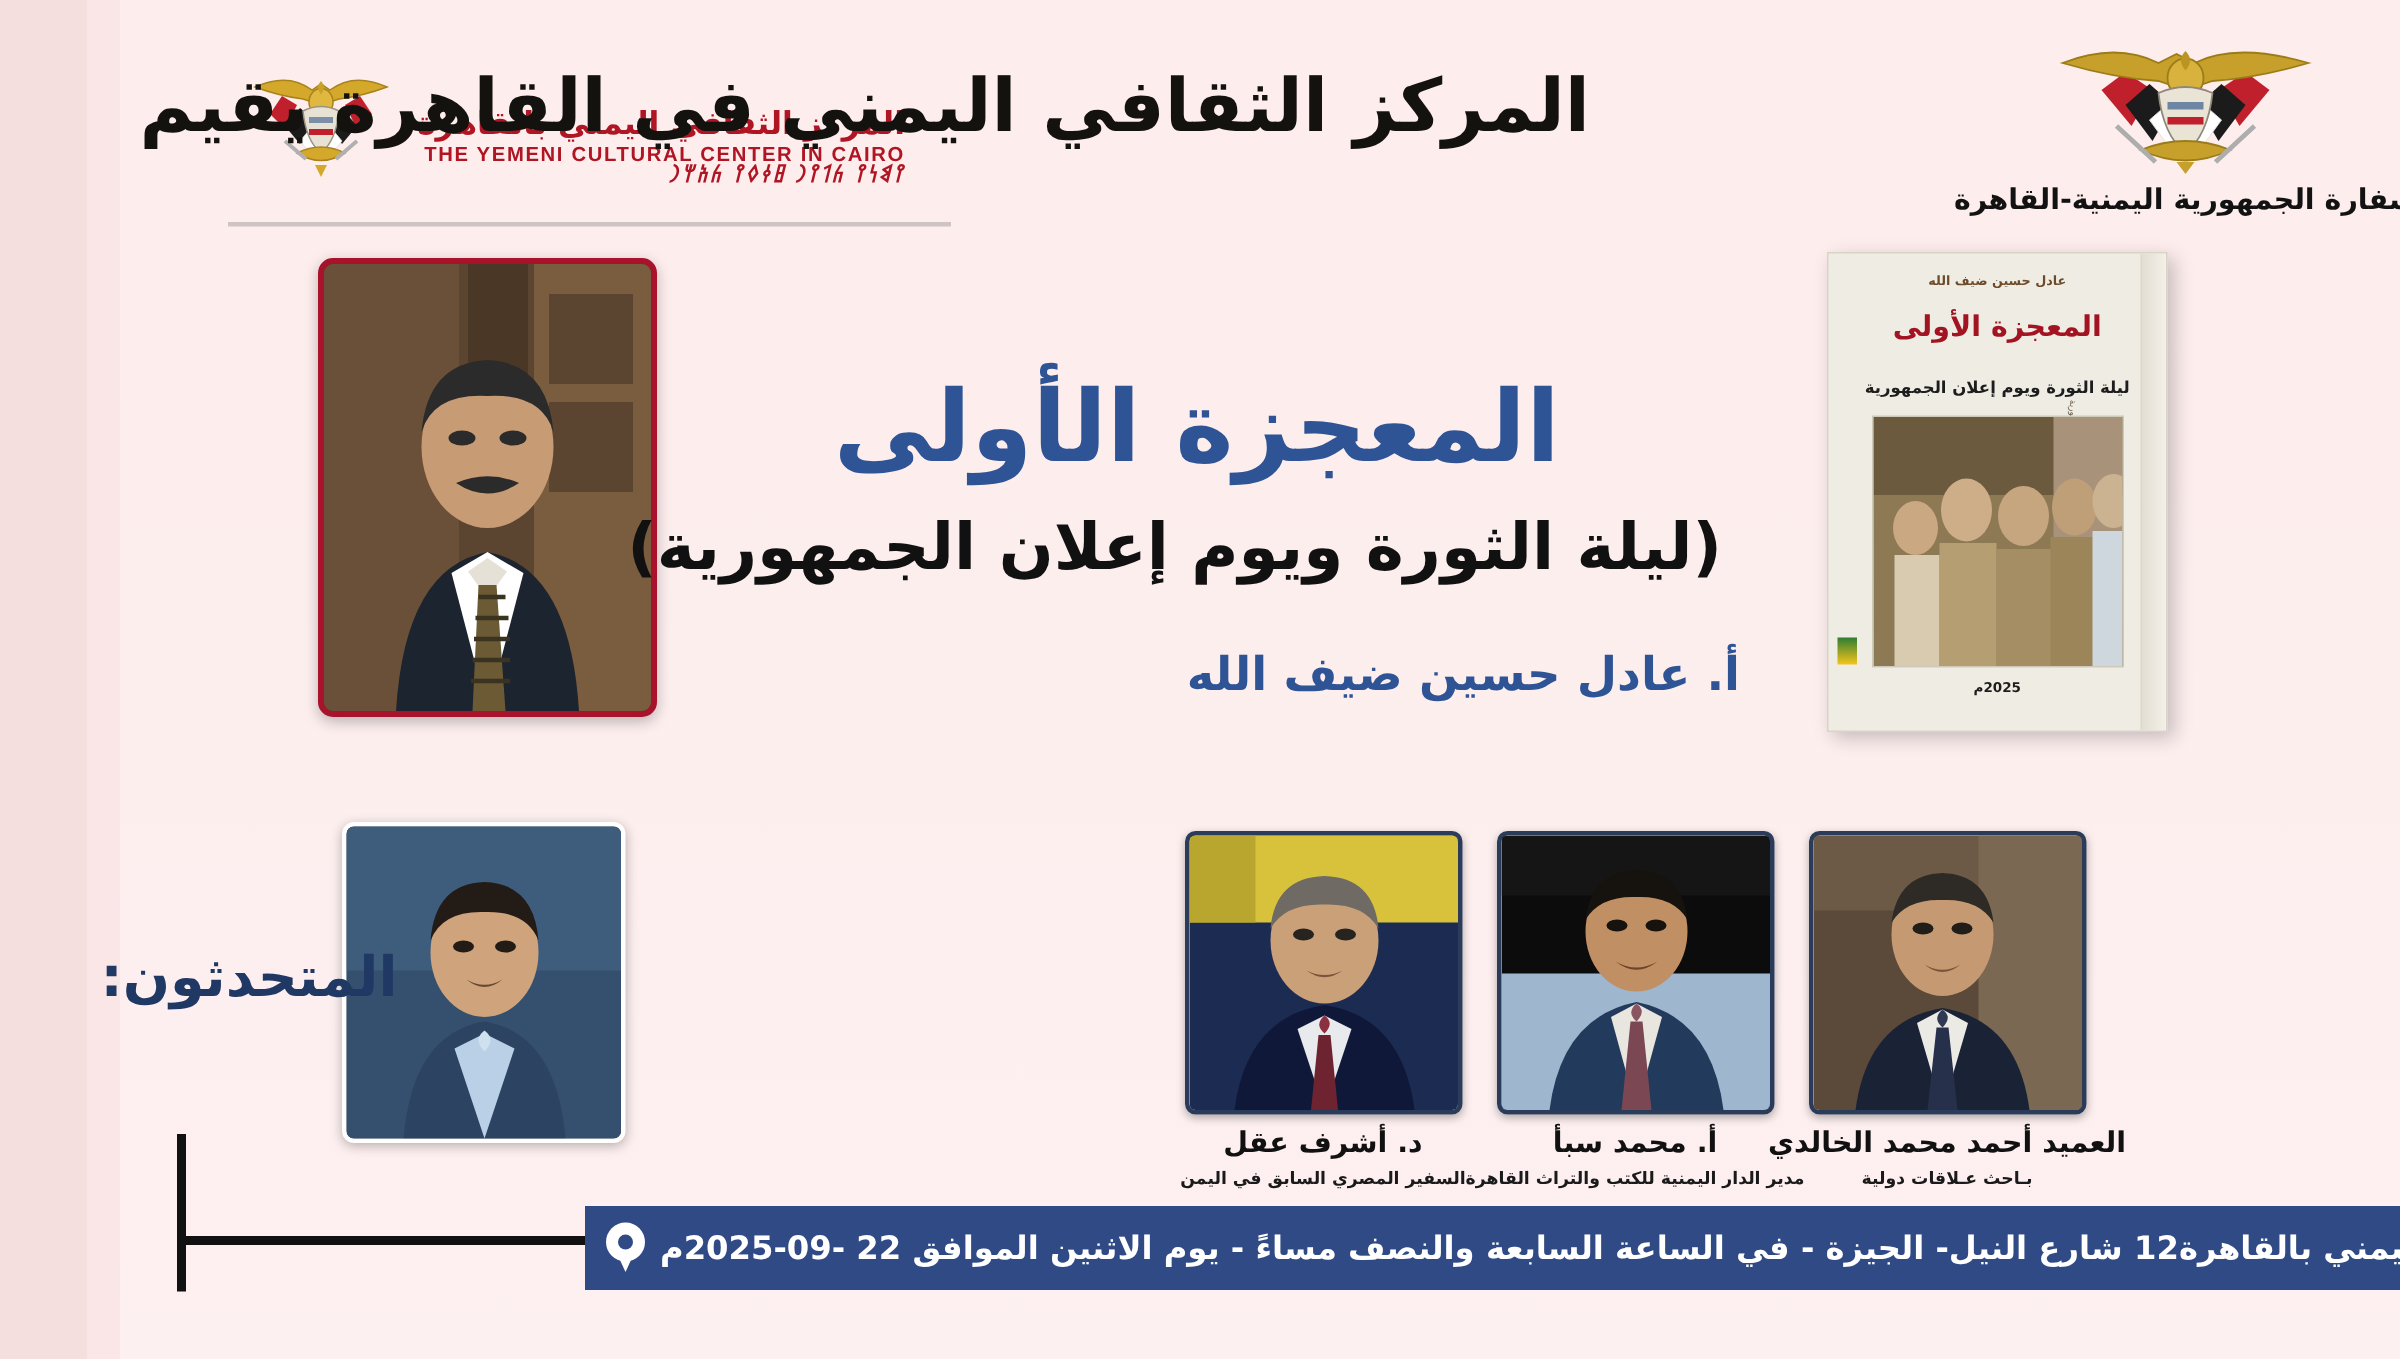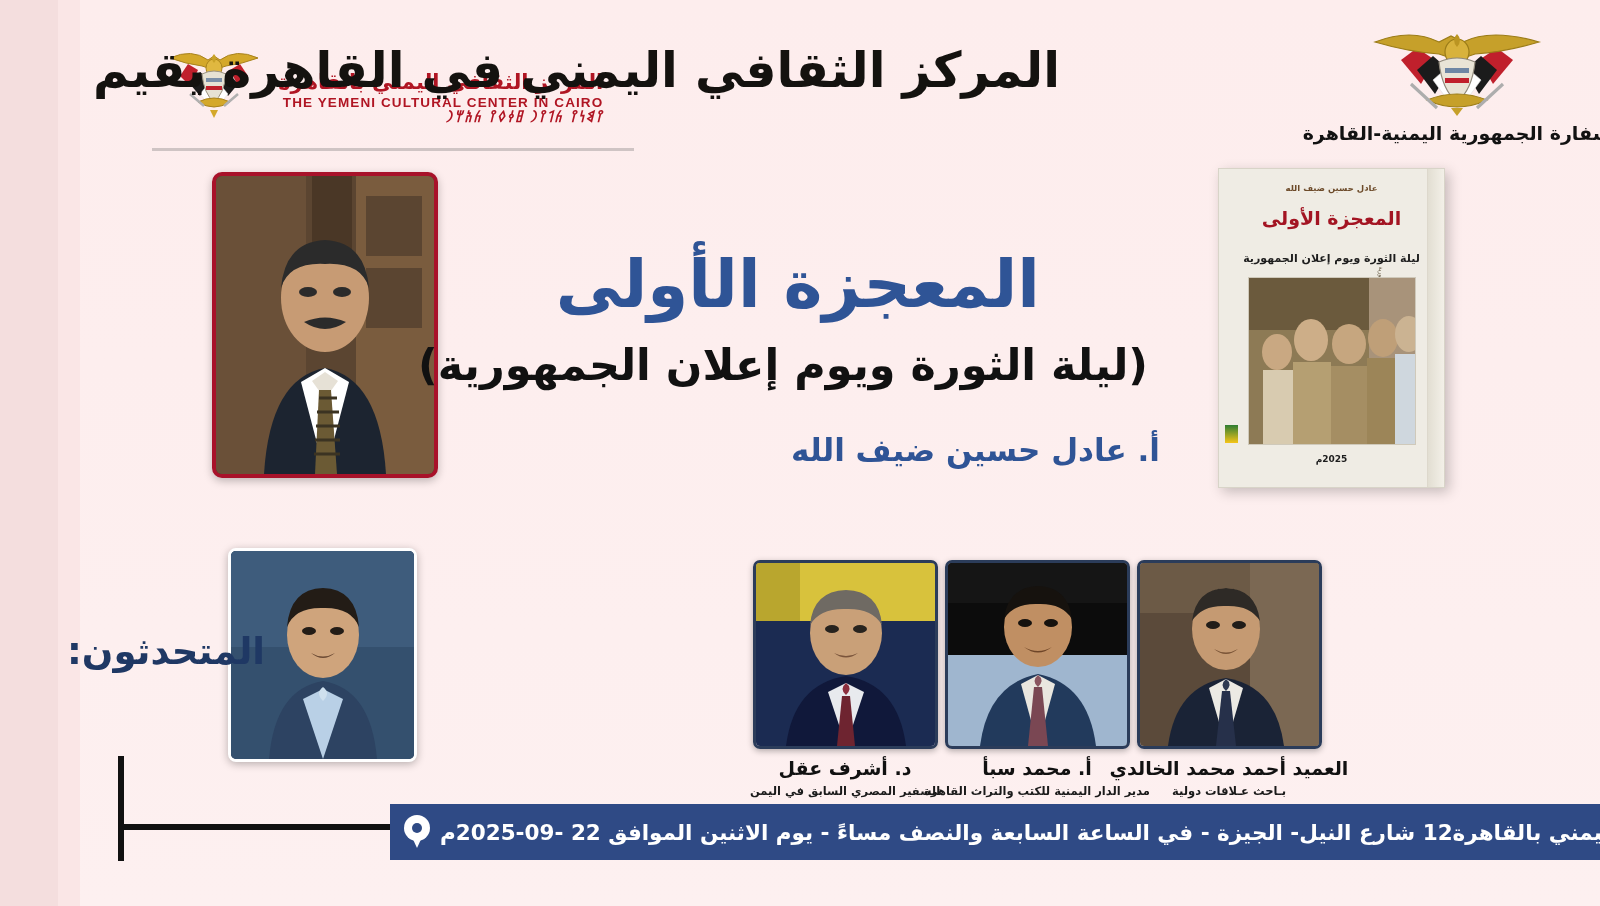--- a/index.html
+++ b/index.html
@@ -129,22 +129,22 @@
     background:#2a3c58;
   }
   .mod-text{
     position:absolute;right:950px;top:600px;width:240px;text-align:center;
     direction:rtl;
   }
   .mod-text .l1{font-size:26px;font-weight:bold;color:#141414;white-space:nowrap;}
   .mod-text .l2{font-size:26px;font-weight:bold;color:#141414;margin-top:16px;white-space:nowrap;}
   
   .speakers{
-    position:absolute;left:755px;top:548px;width:580px;height:250px;
-    display:flex;flex-direction:row-reverse;gap:12px;align-items:flex-end;
+    position:absolute;left:792px;top:548px;width:580px;height:250px;
+    display:flex;flex-direction:row-reverse;gap:28px;align-items:center;
   }
   .spk{width:180px;display:flex;flex-direction:column;align-items:center;direction:rtl;}
   .spk .ph{
     width:179px;height:183px;border:3px solid #2b3c5a;border-radius:7px;
     overflow:hidden;box-shadow:0 2px 6px rgba(0,0,0,.3);position:relative;
   }
   .spk .nm{margin-top:8px;font-size:19px;font-weight:bold;color:#111;white-space:nowrap;}
   .spk .rl{margin-top:5px;font-size:11.5px;font-weight:bold;color:#1a1a1a;white-space:nowrap;}
   .spk .rl.spaced{letter-spacing:1.6px;}
   .spk-label{

